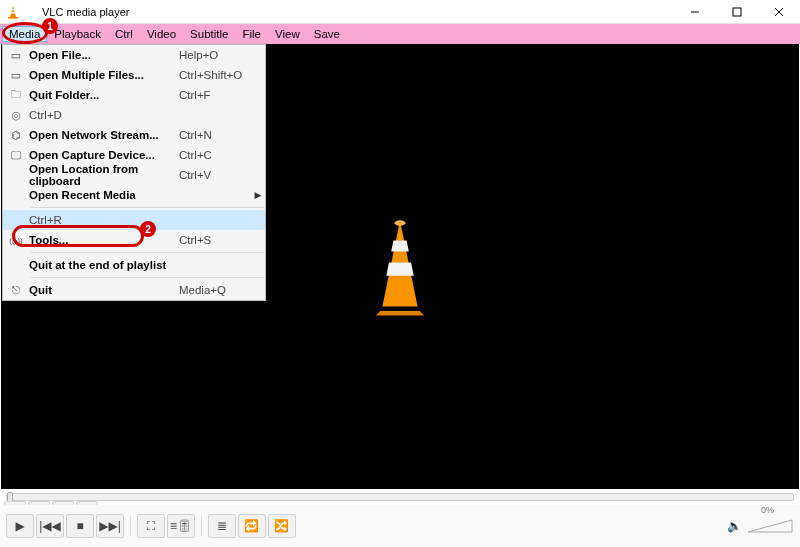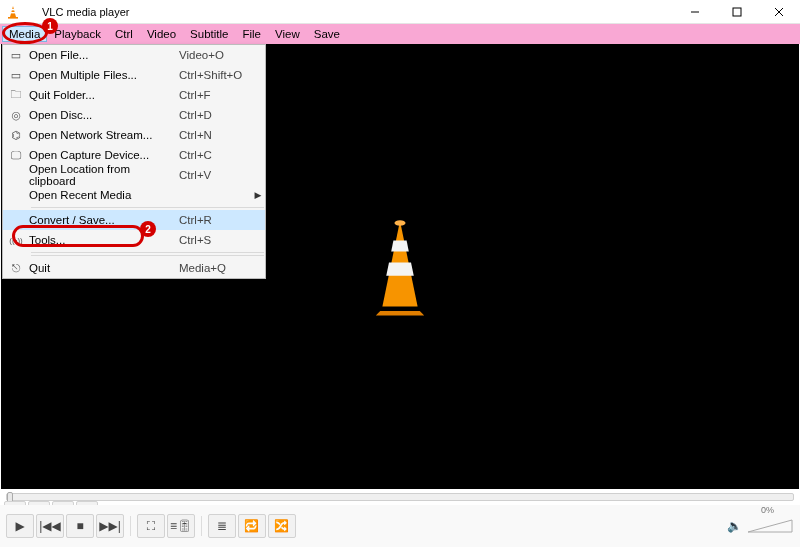--- a/index.html
+++ b/index.html
@@ -18,21 +18,21 @@
   .menubar .menu-item.active { background:#cde8ff; border:1px solid #7eb4e0; padding:1px 6px; }
 
   
   .anno { position:absolute; border:3px solid #d40000; border-radius:50%; pointer-events:none; z-index:50; }
   .anno-num { position:absolute; width:16px; height:16px; border-radius:50%; background:#d40000; color:#fff; font-size:10px; font-weight:bold; display:flex; align-items:center; justify-content:center; z-index:51; pointer-events:none;}
 
   
   .dropdown { position:absolute; left:2px; top:44px; width:264px; background:#f5f5f5; border:1px solid #bcbcbc; box-shadow:2px 2px 4px rgba(0,0,0,.25); z-index:40; font-size:11.5px; }
   .dropdown .ddrow { display:flex; align-items:center; height:20px; position:relative; }
   .dropdown .ddicon { width:26px; display:flex; justify-content:center; color:#555; font-size:11px; }
-  .dropdown .ddlabel { flex:1; }
+  .dropdown .ddlabel { flex:1;font-weight:bold; }
   .dropdown .ddshort { width:72px; text-align:left; color:#444; }
   .dropdown .ddarrow { width:14px; text-align:center; font-size:9px; color:#333; }
   .dropdown .sep { height:1px; background:#d9d9d9; margin:2px 1px 2px 28px; }
   .dropdown .highlight { background:#cde8ff; }
 
   
   .video { background:#000; position:absolute; left:1px; right:1px; top:44px; bottom:58px; display:flex; align-items:center; justify-content:center; }
   .cone { width:110px; height:110px; }
 
   
@@ -106,38 +106,37 @@
     <path d="M44 26 L56 26 L58 36 L42 36 Z" fill="#f4f4f4"></path>
     <path d="M40 46 L60 46 L62.5 58 L37.5 58 Z" fill="#f4f4f4"></path>
     <ellipse cx="50" cy="10" rx="5" ry="2.5" fill="#ffb24a"></ellipse>
   </svg>
 </div>
 
 <div class="dropdown">
   <div class="ddrow">
     <div class="ddicon">▭</div>
     <div class="ddlabel">Open File...</div>
-    <div class="ddshort">Video+O</div>
+    <div class="ddshort">Help+O</div>
     <div class="ddarrow"></div>
   </div>
   <div class="ddrow">
     <div class="ddicon">▭</div>
     <div class="ddlabel">Open Multiple Files...</div>
     <div class="ddshort">Ctrl+Shift+O</div>
     <div class="ddarrow"></div>
   </div>
   <div class="ddrow">
     <div class="ddicon">🗀</div>
     <div class="ddlabel">Quit Folder...</div>
     <div class="ddshort">Ctrl+F</div>
     <div class="ddarrow"></div>
   </div>
   <div class="ddrow">
     <div class="ddicon">◎</div>
-    <div class="ddlabel">Open Disc...</div>
     <div class="ddshort">Ctrl+D</div>
     <div class="ddarrow"></div>
   </div>
   <div class="ddrow">
     <div class="ddicon">⌬</div>
     <div class="ddlabel">Open Network Stream...</div>
     <div class="ddshort">Ctrl+N</div>
     <div class="ddarrow"></div>
   </div>
   <div class="ddrow">
@@ -154,31 +153,36 @@
   </div>
   <div class="ddrow">
     <div class="ddicon"></div>
     <div class="ddlabel">Open Recent Media</div>
     <div class="ddshort"></div>
     <div class="ddarrow">▶</div>
   </div>
   <div class="sep"></div>
   <div class="ddrow highlight">
     <div class="ddicon"></div>
-    <div class="ddlabel">Convert / Save...</div>
     <div class="ddshort">Ctrl+R</div>
     <div class="ddarrow"></div>
   </div>
   <div class="ddrow">
     <div class="ddicon" style="font-size:8px;">((•))</div>
     <div class="ddlabel">Tools...</div>
     <div class="ddshort">Ctrl+S</div>
     <div class="ddarrow"></div>
   </div>
   <div class="sep"></div>
+  <div class="ddrow">
+    <div class="ddicon"></div>
+    <div class="ddlabel">Quit at the end of playlist</div>
+    <div class="ddshort"></div>
+    <div class="ddarrow"></div>
+  </div>
   <div class="sep"></div>
   <div class="ddrow">
     <div class="ddicon">⎋</div>
     <div class="ddlabel">Quit</div>
     <div class="ddshort">Media+Q</div>
     <div class="ddarrow"></div>
   </div>
 </div>
 
 <div class="anno" style="left:12px; top:225px; width:132px; height:22px; border-radius:12px;"></div>

